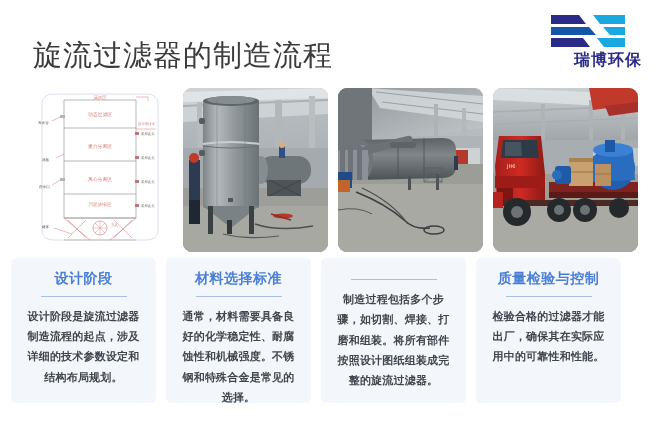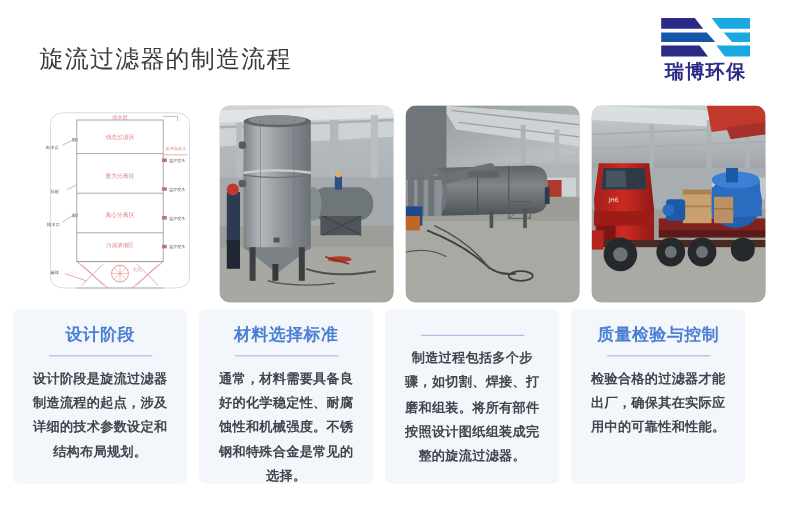--- a/index.html
+++ b/index.html
@@ -19,32 +19,32 @@
   .header {
     position: absolute;
     top: 0; left: 0;
     width: 660px;
     height: 88px;
   }
   .page-title {
     position: absolute;
     left: 33px;
     top: 36px;
-    font-size: 20px;
+    font-size: 29px;
     font-weight: 400;
     color: #3b3b3b;
     letter-spacing: 1px;
     white-space: nowrap;
   }
   .brand {
     position: absolute;
     right: 18px;
     top: 14px;
     width: 108px;
-    text-align: center;
+    text-align: right;
   }
   .brand-mark {
     width: 78px;
     height: 35px;
     margin: 0 auto;
     display: block;
   }
   .brand-name {
     margin-top: 1px;
     font-size: 16px;

